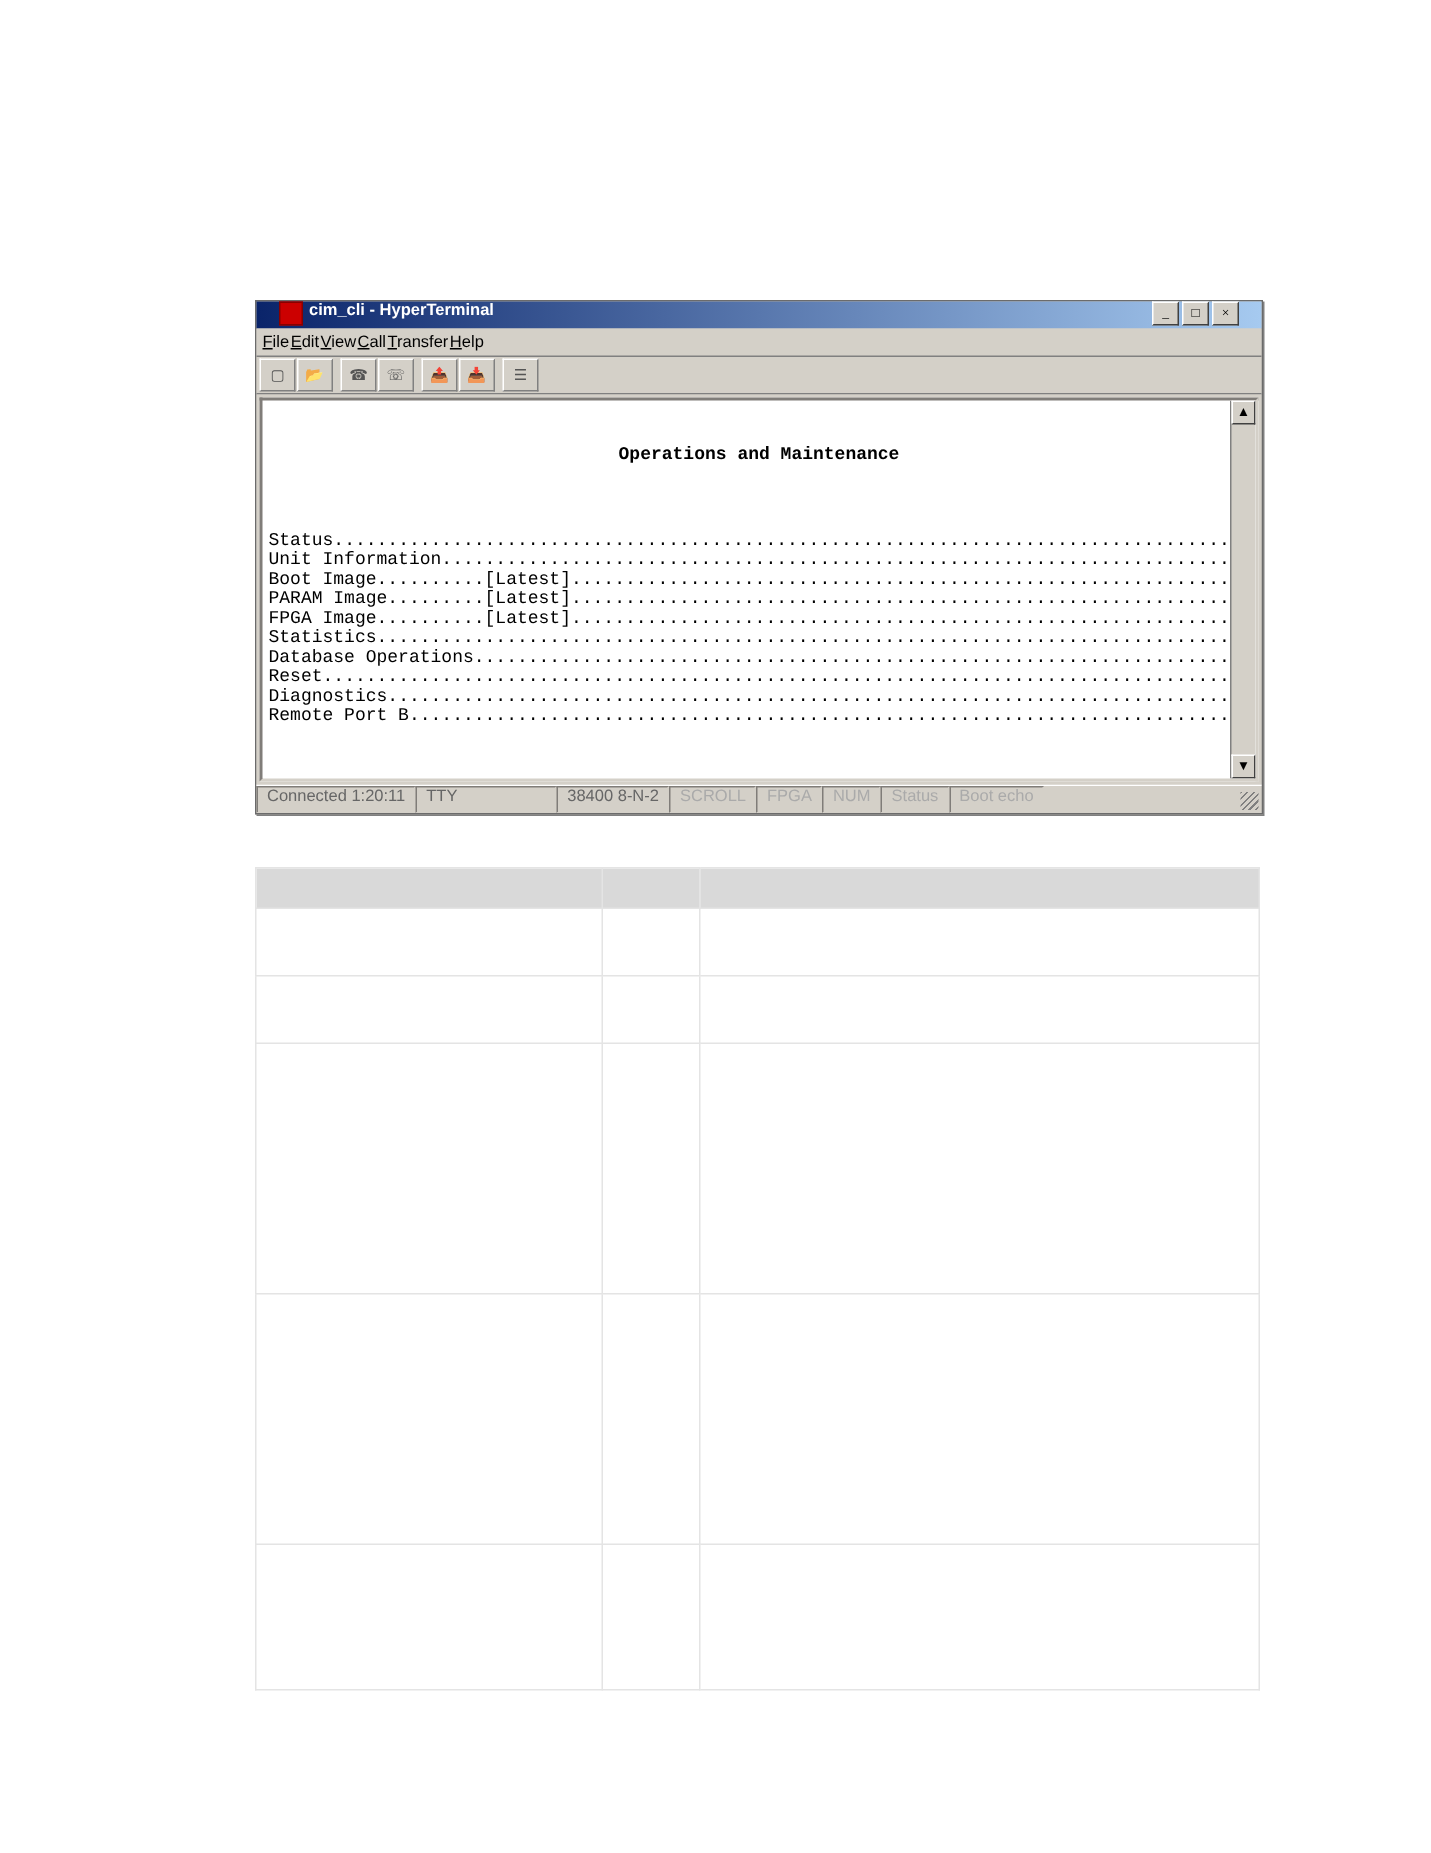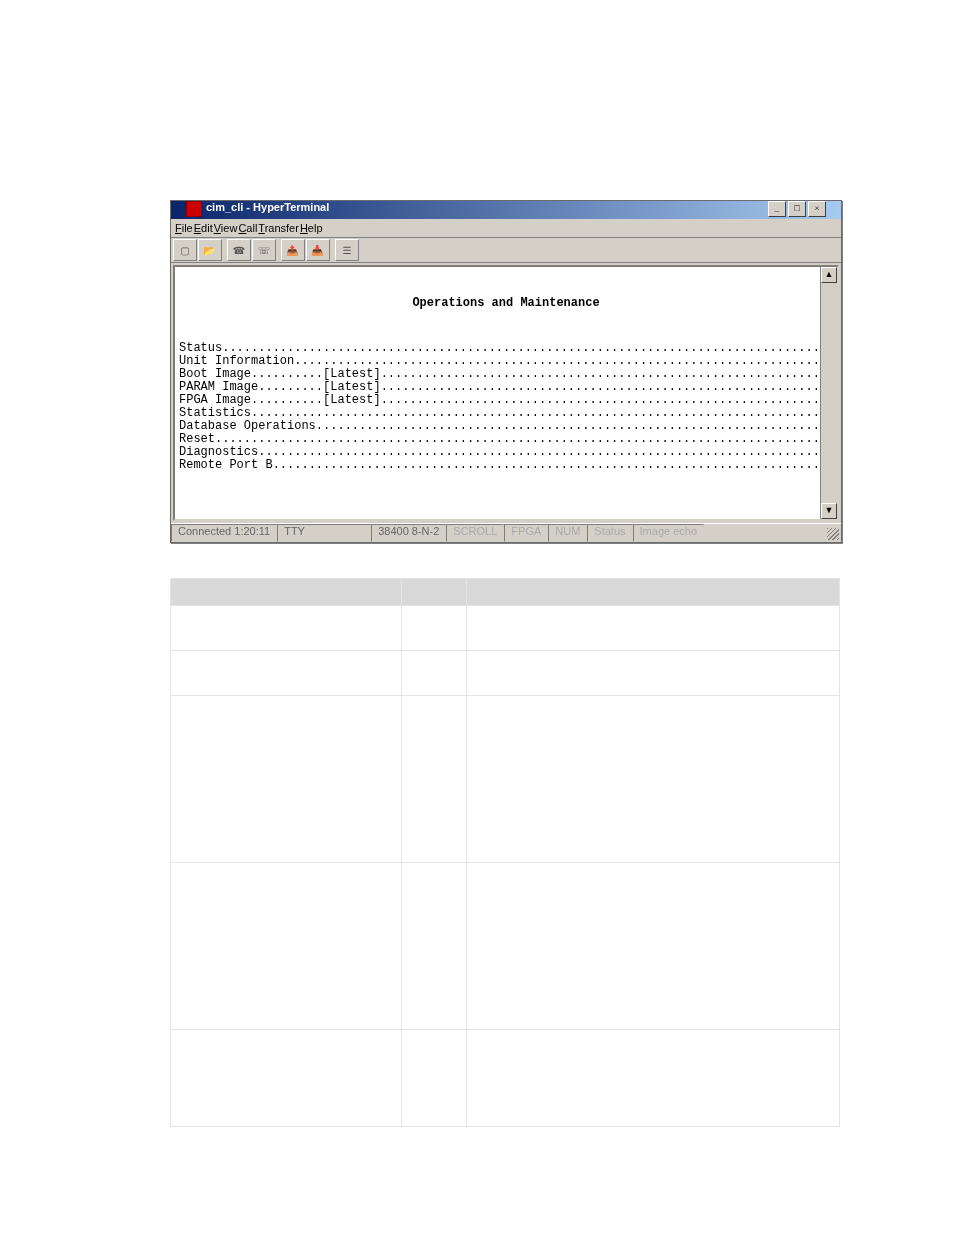--- a/index.html
+++ b/index.html
@@ -12,21 +12,21 @@
   .winbtns{display:flex;gap:2px}
   .winbtn{width:16px;height:14px;background:#d4d0c8;border:1px solid #fff;border-right-color:#404040;border-bottom-color:#404040;font:9px Tahoma;line-height:12px;text-align:center;color:#000}
   .ht-menubar{height:18px;background:#d4d0c8;font:11px Tahoma,sans-serif;display:flex;align-items:center;padding:0 4px;gap:1px;border-bottom:1px solid #808080}
   .ht-menubar span u{text-decoration:underline}
   .ht-toolbar{height:24px;background:#d4d0c8;border-bottom:1px solid #808080;display:flex;align-items:center;padding:0 2px;gap:0}
   .tbtn{width:22px;height:20px;border:1px solid #fff;border-right-color:#808080;border-bottom-color:#808080;background:#d4d0c8;margin-right:1px;display:flex;align-items:center;justify-content:center;font-size:10px;color:#555}
   .tsep{width:4px}
   .ht-client{position:relative;background:#d4d0c8;padding:2px 2px 2px 2px}
   .ht-term{background:#fff;border:2px inset #d4d0c8;height:252px;overflow:hidden;position:relative}
   .ht-term-inner{padding:2px 4px;font:12px/13px "Courier New",monospace;white-space:pre;color:#000}
-  .ht-term-title{text-align:center;font-weight:bold;margin:2px 0 6px}
+  .ht-term-title{text-align:center;font-weight:bold;margin:2px 0 18px}
   .menu-line{display:flex}
   .menu-line .lbl{white-space:nowrap}
   .menu-line .dots{flex:1;overflow:hidden}
   .menu-line .key{white-space:nowrap}
   .vscroll{position:absolute;right:0;top:0;bottom:0;width:16px;background:#d4d0c8;border-left:1px solid #808080}
   .vscroll .arrow{width:14px;height:14px;background:#d4d0c8;border:1px solid #fff;border-right-color:#404040;border-bottom-color:#404040;font:9px Tahoma;text-align:center;line-height:12px;position:absolute;left:0}
   .vscroll .up{top:0}
   .vscroll .dn{bottom:0}
   .ht-status{height:18px;background:#d4d0c8;border-top:1px solid #fff;display:flex;font:11px Tahoma,sans-serif;color:#666}
   .ht-status .cell{border:1px inset #d4d0c8;padding:0 6px;white-space:nowrap}
@@ -88,21 +88,21 @@
     </div>
   </div>
   <div class="ht-status">
     <div class="cell">Connected 1:20:11</div>
     <div class="cell" style="width:80px">TTY</div>
     <div class="cell">38400 8-N-2</div>
     <div class="cell dim">SCROLL</div>
     <div class="cell dim">FPGA</div>
     <div class="cell dim">NUM</div>
     <div class="cell dim">Status</div>
-    <div class="cell dim">Image echo</div>
+    <div class="cell dim">Boot echo</div>
     <div class="resize-grip"></div>
   </div>
 </div>
 
 <table class="tbl">
   <thead>
     <tr>
       <th class="c1"></th>
       <th class="c2"></th>
       <th></th>

